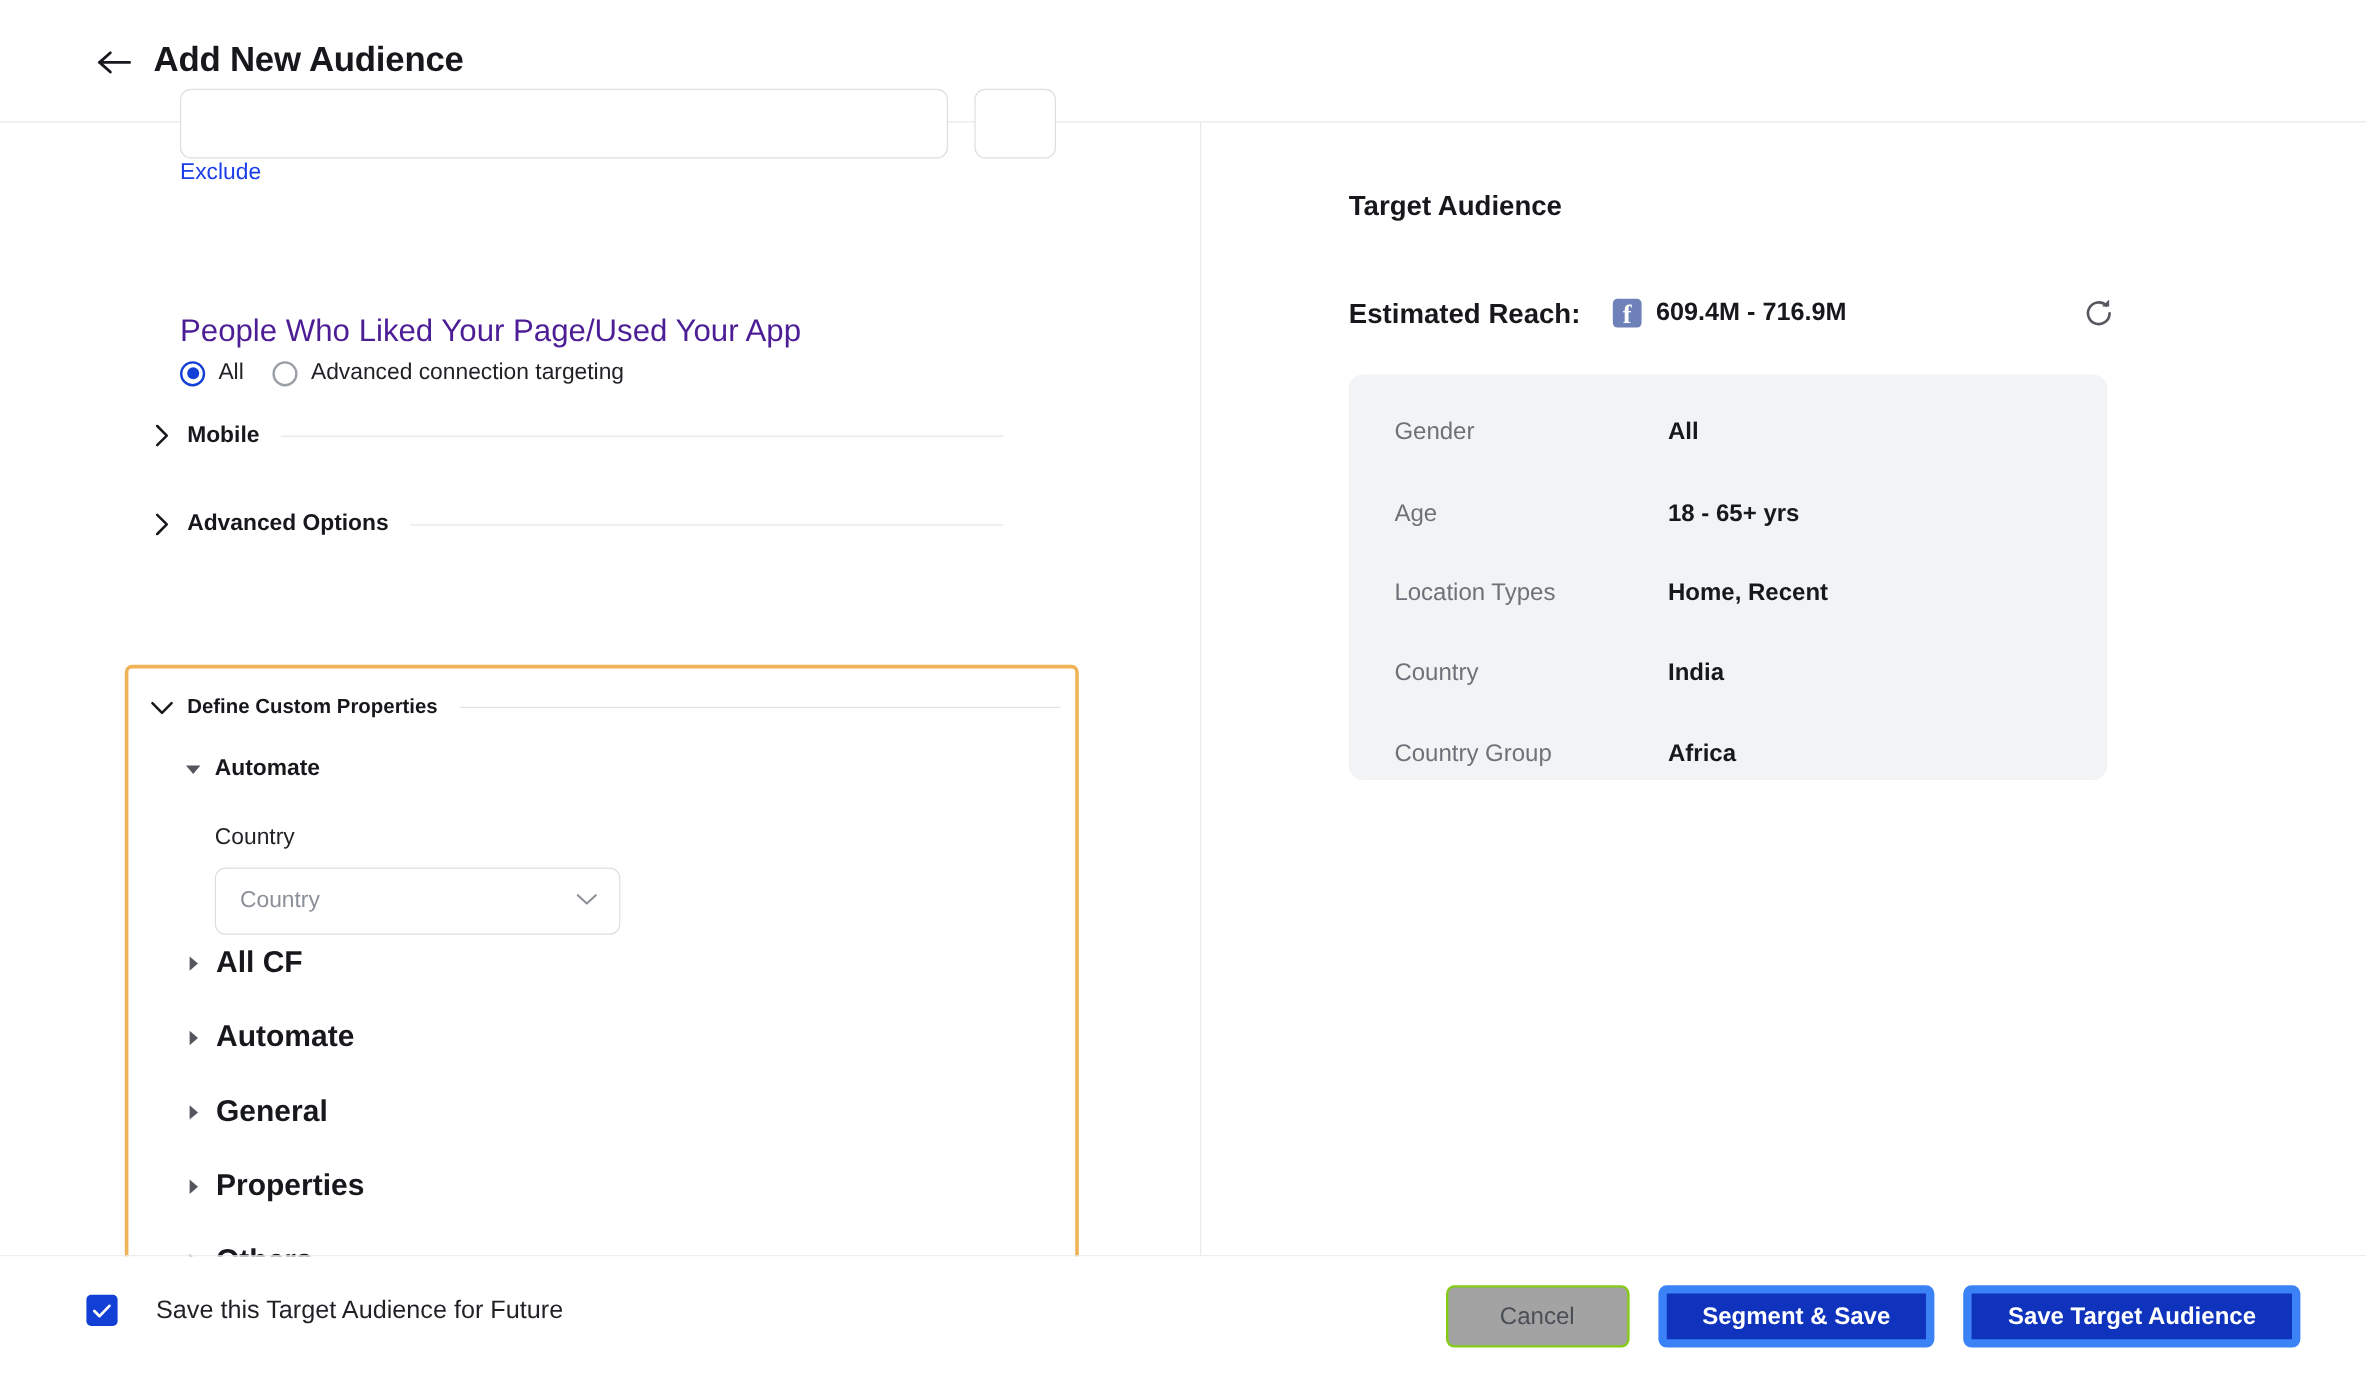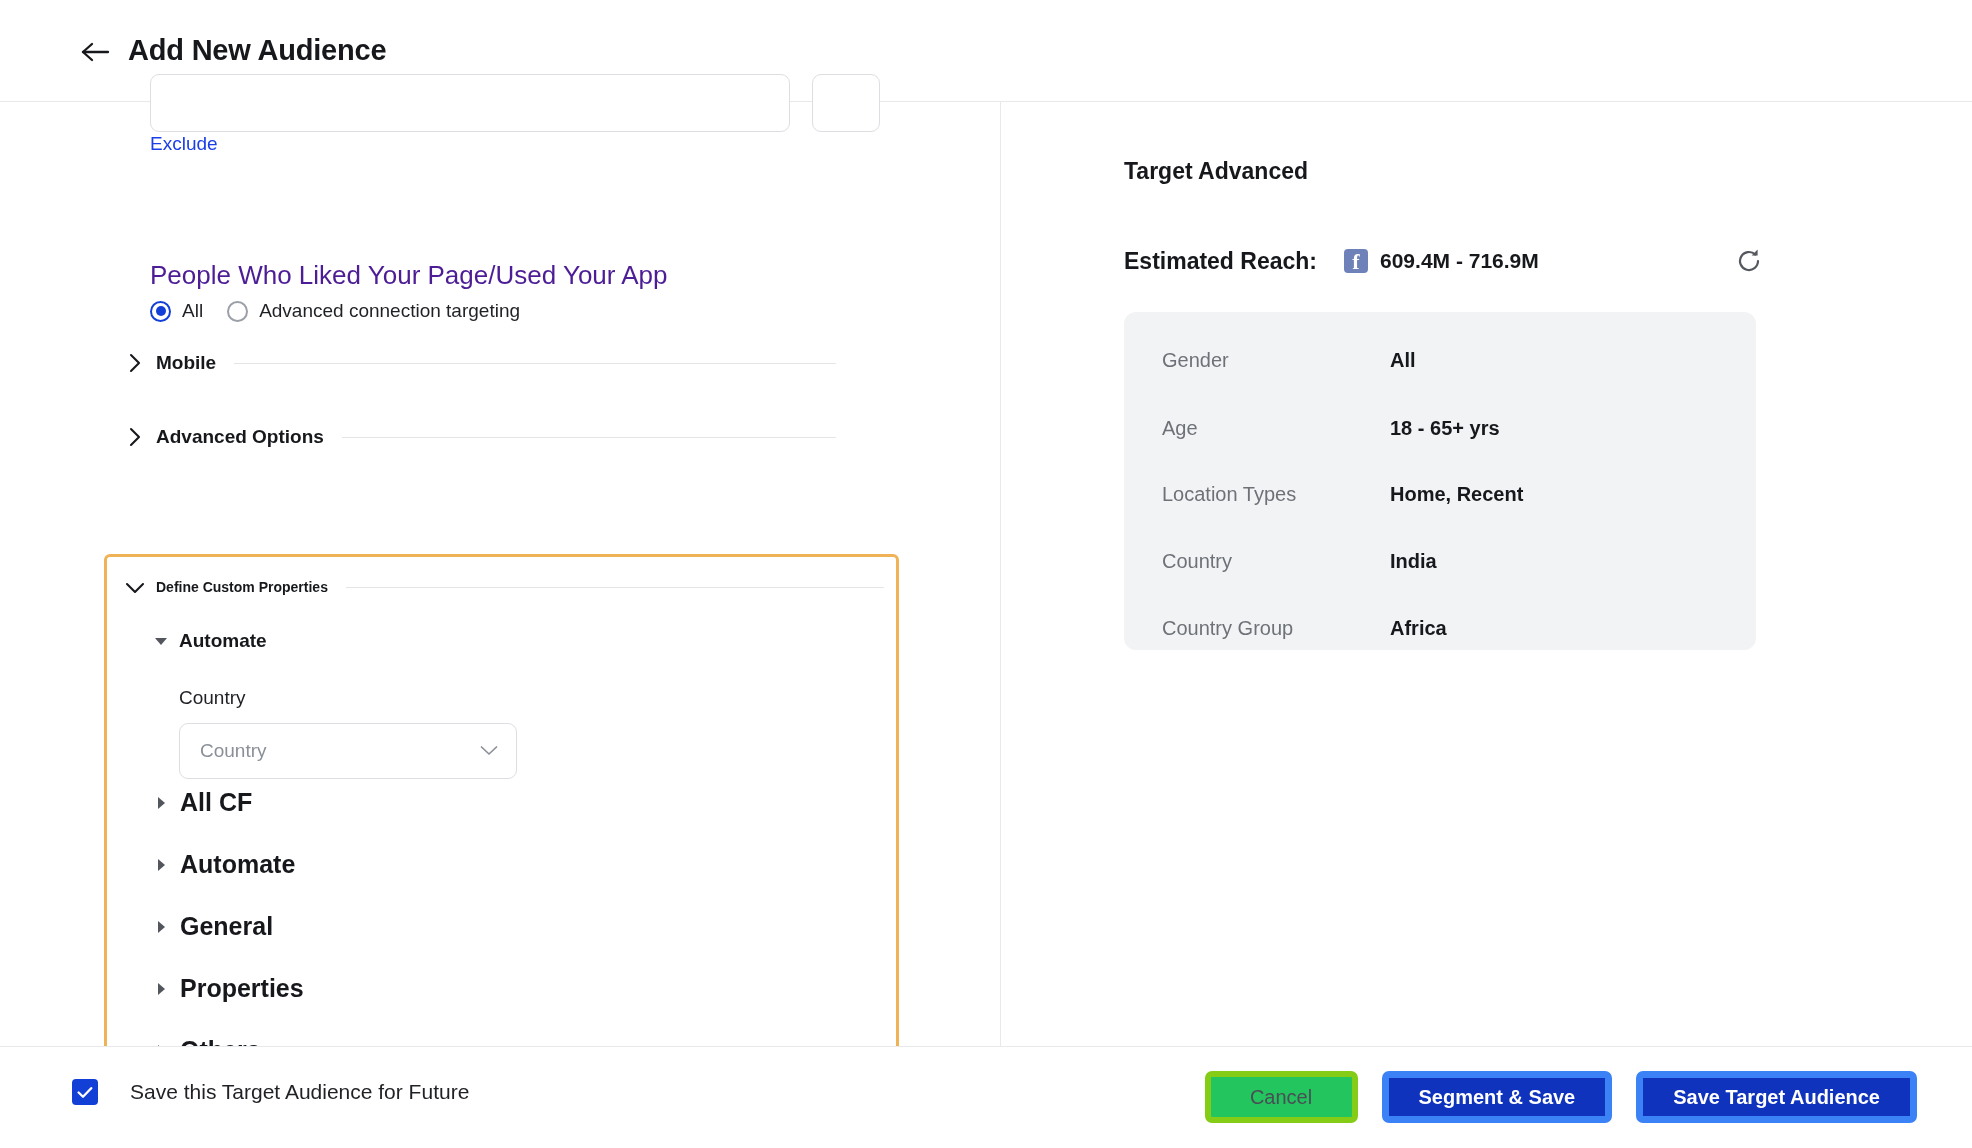--- a/index.html
+++ b/index.html
@@ -98,21 +98,21 @@
   .highlight-box {
     position: absolute; left: 104px; top: 452px;
     width: 795px; height: 572px;
     border: 3px solid #efb257; border-radius: 6px; background: #fff;
   }
   .dcp-head {
     position: absolute; left: 17px; top: 22px; width: 760px;
     display: flex; align-items: center; cursor: pointer;
   }
   .dcp-head .chev { width: 22px; flex:none; display:flex; align-items:center; justify-content:center; }
-  .dcp-head .stitle { font-size: 14px; font-weight: 700; color: #16181c; white-space: nowrap; margin-left: 10px; margin-right: 18px; text-align: right; }
+  .dcp-head .stitle { font-size: 17px; font-weight: 700; color: #16181c; white-space: nowrap; margin-left: 10px; margin-right: 18px; text-align: right; }
   .dcp-head .srule { flex: 1; height: 1px; background: #e3e5e7; }
 
   .geo-head {
     position: absolute; left: 46px; top: 73px;
     display: flex; align-items: center; cursor: pointer;
   }
   .tri { width: 16px; flex:none; display:flex; align-items:center; justify-content:center; }
   .geo-head .gtitle { font-size: 19px; font-weight: 700; color:#16181c; margin-left: 10px; }
 
   .country-label {
@@ -187,21 +187,21 @@
     display: flex; align-items: center; justify-content: center; flex: none;
   }
   .save-future-text { font-size: 21px; color:#1f2125; white-space: nowrap; }
 
   .btn-group { position: absolute; right: 55px; top: 24px; display: flex; align-items: center; gap: 24px; }
   .btn {
     height: 52px; border-radius: 7px; font-size: 20px; font-weight: 700;
     display: flex; align-items: center; justify-content: center; cursor: pointer;
     white-space: nowrap; font-family: "Liberation Sans", sans-serif;
   }
-  .btn-cancel { width: 153px; background:#22c55e; border: 6px solid #84cc16; color:#4a4e55; font-weight: 400; }
+  .btn-cancel { width: 153px; background:#a3a3a3; border: 2px solid #84cc16; color:#4a4e55; font-weight: 400; }
   .btn-primary { background: #0f33bd; color:#fff; border: 7px solid #3b82f6; padding: 0 30px; }
 </style>
 </head>
 <body>
 
 <div class="page">
 
   <div class="header">
     <div class="back-arrow">
       <svg width="30" height="24" viewBox="0 0 30 24">
@@ -327,21 +327,21 @@
               <path d="M2 1 L2 13 L9 7 Z" fill="#53565c"></path>
             </svg>
         </span>
         <span class="tlabel">Others</span>
       </div>
 
     </div>
   </div>
 
   <div class="right">
-    <div class="ta-title">Target Advanced</div>
+    <div class="ta-title">Target Audience</div>
 
     <div class="reach-row">
       <span class="reach-label">Estimated Reach:</span>
       <span class="fb-icon">
           <span>f</span>
         </span>
       <span class="reach-value">609.4M - 716.9M</span>
       <span class="refresh-btn">
         <svg width="30" height="30" viewBox="0 0 30 30">
           <path d="M24 15 A9 9 0 1 1 21.3 8.6" fill="none" stroke="#55585f" stroke-width="2.2" stroke-linecap="round"></path>

